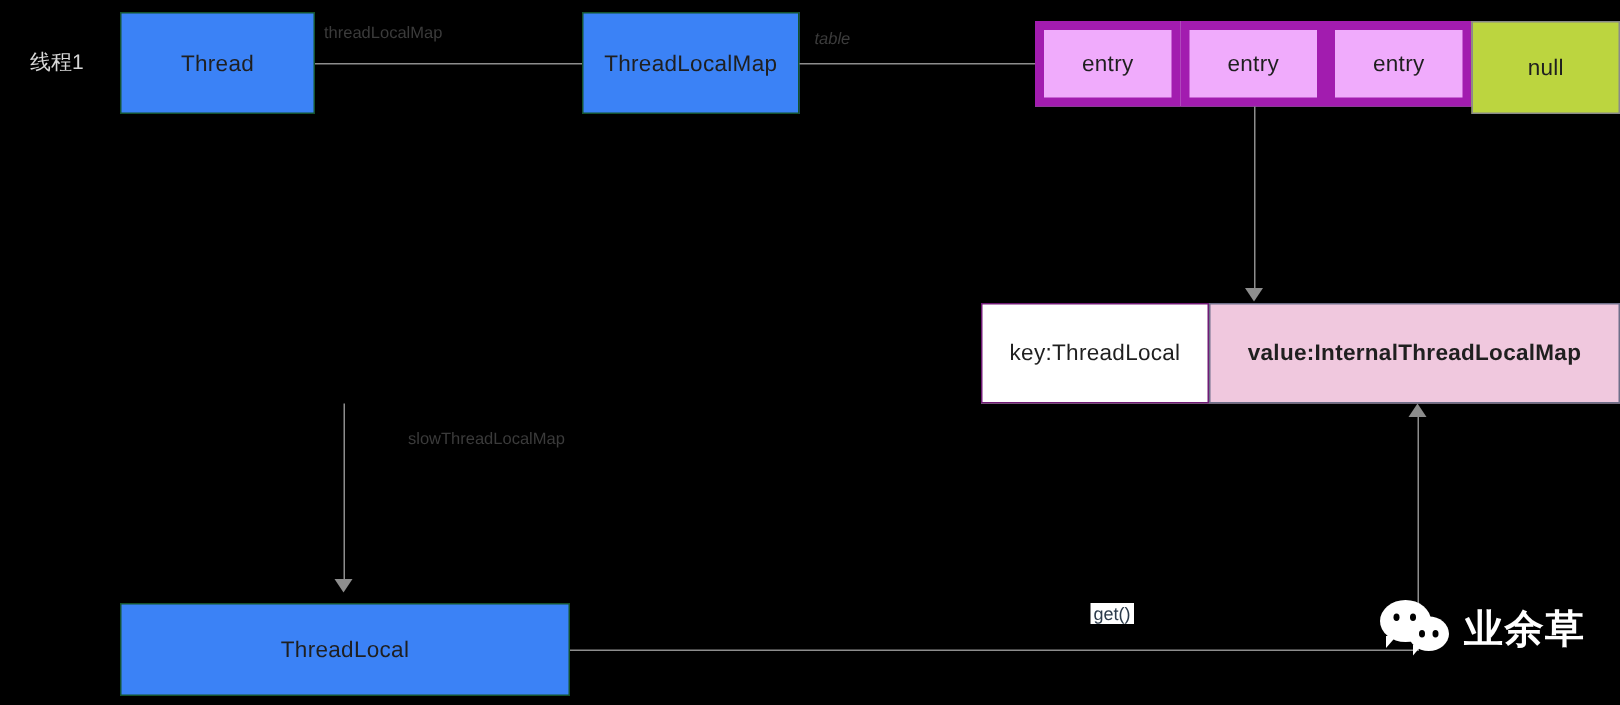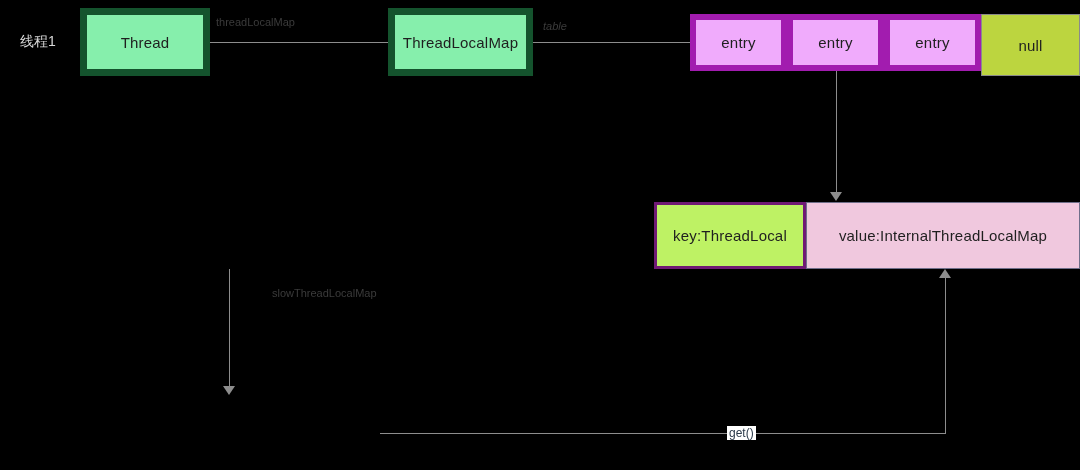--- a/index.html
+++ b/index.html
@@ -21,25 +21,25 @@
     position: absolute;
     box-sizing: border-box;
     display: flex;
     align-items: center;
     justify-content: center;
     color: #1f1f1f;
     font-size: 15px;
     letter-spacing: .2px;
     white-space: nowrap;
   }
-  .box.blue   { background: #86efac; border: 7px solid #14532d; }
+  .box.blue   { background: #3b82f6; border: 1px solid #14532d; }
   .box.tan    { background: #f0abfc; border: 6px solid #a21caf; }
   .box.green  { background: #bcd53f; border: 1px solid #8a8a8a; }
-  .box.purple { background: #bef264; border: 3px solid #701a75; }
-  .box.pink   { background: #f0c8de; border: 1px solid #6f6f8a; }
+  .box.purple { background: #ffffff; border: 1px solid #701a75; }
+  .box.pink   { background: #f0c8de; border: 1px solid #6f6f8a; font-weight: bold; }
 
   
   .edge-label {
     position: absolute;
     font-size: 11px;
     color: #3b3b3b;
     white-space: nowrap;
   }
   .edge-label.boxed {
     background: #ffffff;
@@ -141,20 +141,34 @@
 
 
   <div class="box purple" style="left:654px; top:202px; width:152px; height:67px;">key:ThreadLocal</div>
 
   <div class="box pink" style="left:806px; top:202px; width:274px; height:67px;">value:InternalThreadLocalMap</div>
 
   <div class="vline" style="left:229px; top:269px; height:120px;"></div>
   <div class="arrow-down" style="left:223px; top:386px;"></div>
   <div class="edge-label" style="left:235px; top:287px;margin-left:37px;">slowThreadLocalMap</div>
 
+  <div class="box blue" style="left:80px; top:402px; width:300px; height:62px;">ThreadLocal</div>
 
   <div class="hline" style="left:380px; top:433px; width:565px;"></div>
-  <div class="edge-label boxed" style="left:727px; top:426px;">get()</div>
+  <div class="edge-label boxed" style="left:727px; top:402px;">get()</div>
   <div class="vline" style="left:945px; top:278px; height:156px;"></div>
   <div class="arrow-up" style="left:939px; top:269px;"></div>
 
+  <div id="watermark" style="left:920px; top:400px;">
+    <span class="wechat-mark">
+      <span class="bubble big"></span>
+      <span class="tail t1"></span>
+      <span class="bubble small"></span>
+      <span class="tail t2"></span>
+      <span class="eye" style="left:9px;  top:9px;"></span>
+      <span class="eye" style="left:20px; top:9px;"></span>
+      <span class="eye" style="left:26px; top:20px;"></span>
+      <span class="eye" style="left:35px; top:20px;"></span>
+    </span>
+    <span class="wm-text">业余草</span>
+  </div>
 
 </div>
 
 </body></html>

